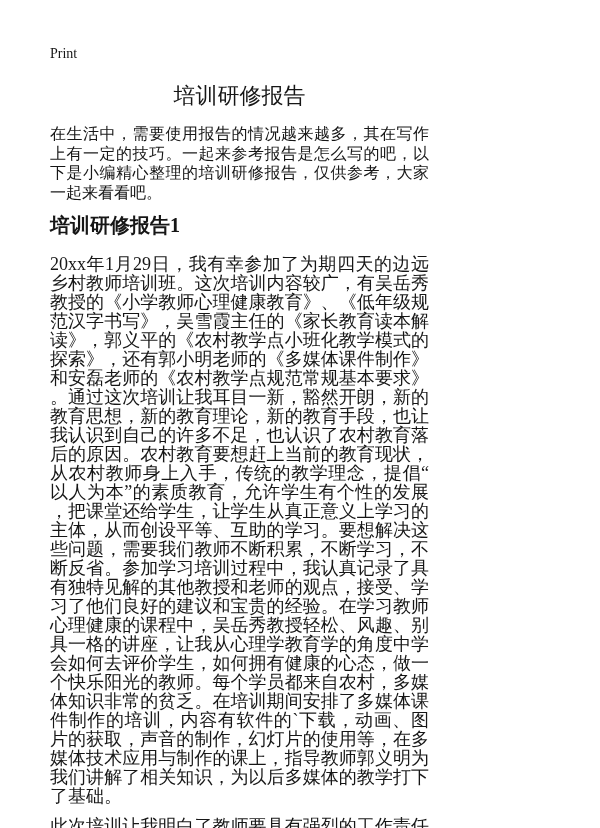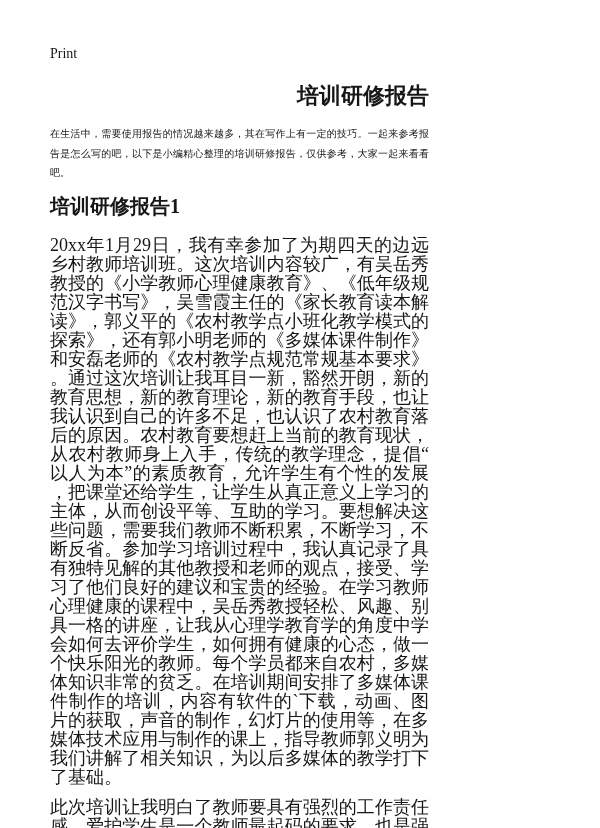--- a/index.html
+++ b/index.html
@@ -21,33 +21,33 @@
   }
   .print-link {
     display: inline-block;
     font-size: 14px;
     line-height: 18px;
     margin: 0 0 20px 0;
     color: #161616;
   }
   .doc-title {
     font-size: 22px;
-    font-weight: bold;
-    text-align: right;
+    font-weight: normal;
+    text-align: center;
     margin: 0 0 15px 0;
     line-height: 1.2;
   }
   .doc-subtitle {
     font-size: 17px;
     font-weight: bold;
     margin: 0 0 13px 0;
     line-height: 1.2;
   }
   .intro-para {
-    font-size: 10px;
+    font-size: 16px;
     line-height: 19.5px;
     text-align: justify;
     margin: 0 0 11px 0;
   }
   .section-heading {
     font-size: 20px;
     font-weight: bold;
     margin: 8px 0 18px 0;
     line-height: 1.2;
   }

